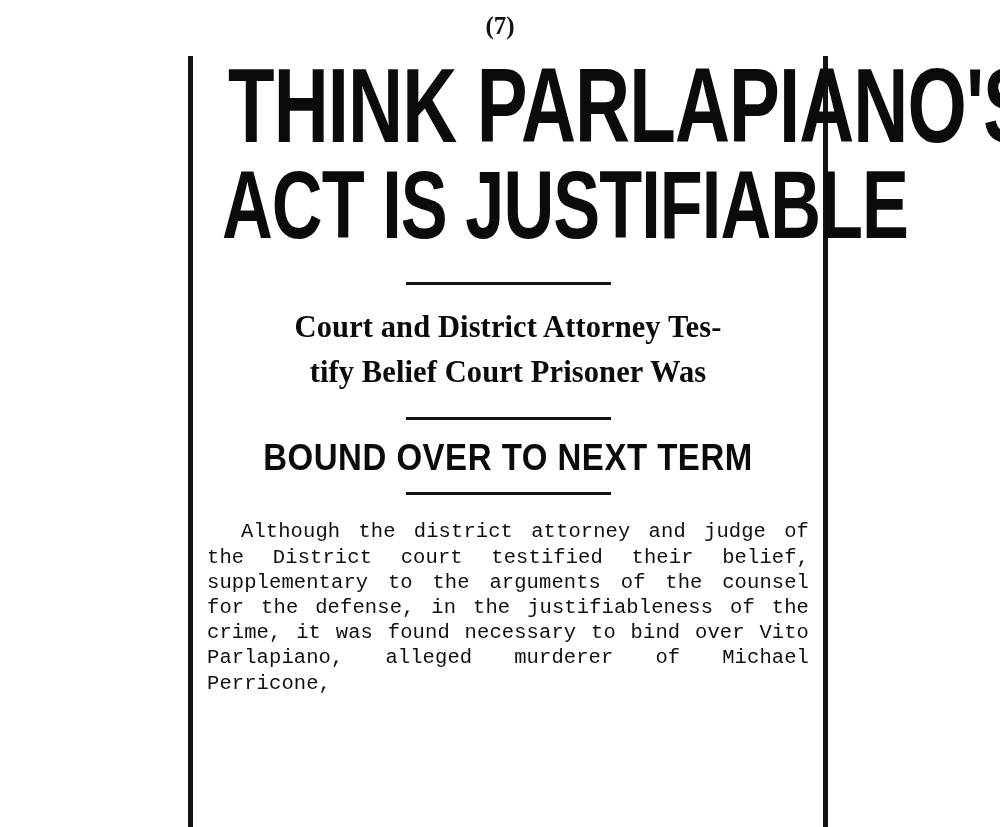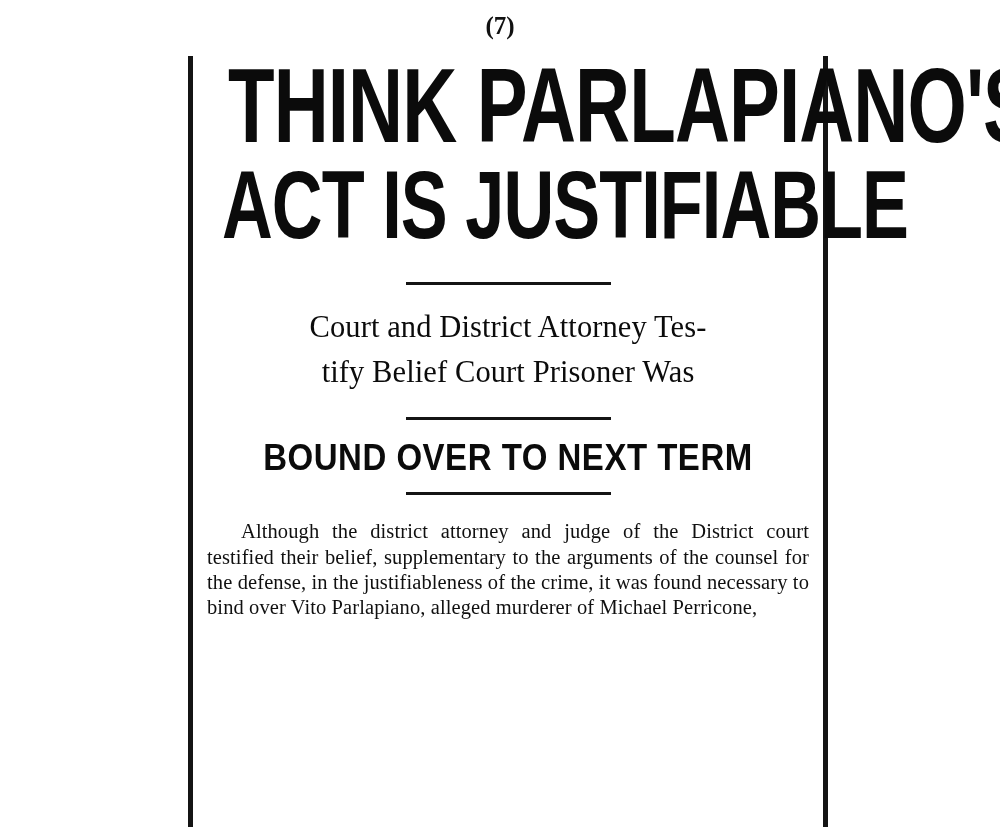--- a/index.html
+++ b/index.html
@@ -80,21 +80,21 @@
     margin: 0 auto;
   }
   .rule.r1 { margin-top: 52px; }
   .rule.r2 { margin-top: 22px; }
   .rule.r3 { margin-top: 18px; }
 
   .subhead {
     margin: 20px 0 0 0;
     text-align: center;
     font-family: "Liberation Serif", serif;
-    font-weight: normal;
+    font-weight: bold;
     font-size: 30.5px;
     line-height: 1.48;
     color: #0b0b0b;
     letter-spacing: 0.1px;
   }
   .subhead .sline { display: block; }
 
   .kicker {
     margin: 18px 0 0 0;
     text-align: center;
@@ -103,21 +103,21 @@
     font-size: 33px;
     line-height: 1.1;
     letter-spacing: 0.5px;
     color: #0b0b0b;
     transform: scaleY(1.1);
     transform-origin: center top;
   }
 
   .body-text {
     margin: 24px 0 0 0;
-    font-family: Liberation Serif, serif;
+    font-family: Liberation Mono, monospace;
     font-size: 20.5px;
     line-height: 1.23;
     color: #101010;
     text-align: justify;
     letter-spacing: 0.1px;
   }
   .body-text p { margin: 0; }
   .body-text .indent { display: inline-block; width: 34px; }
 </style>
 </head>

